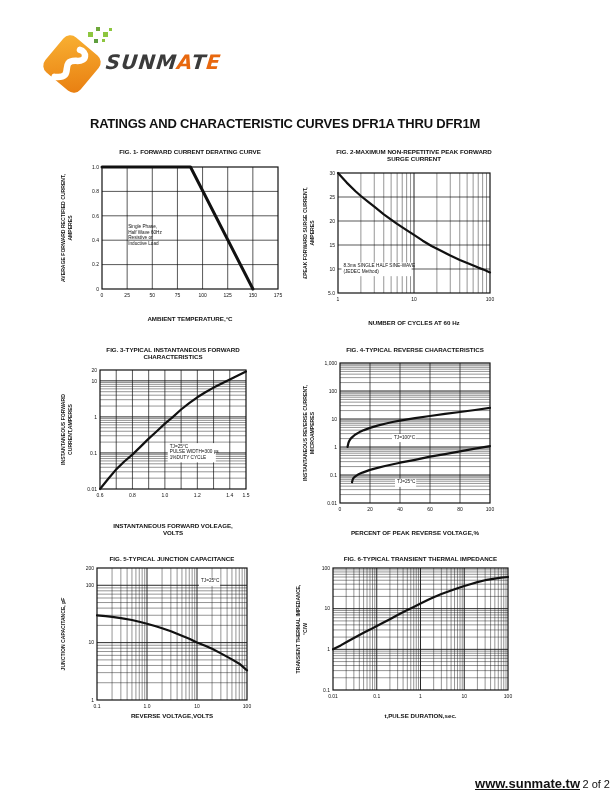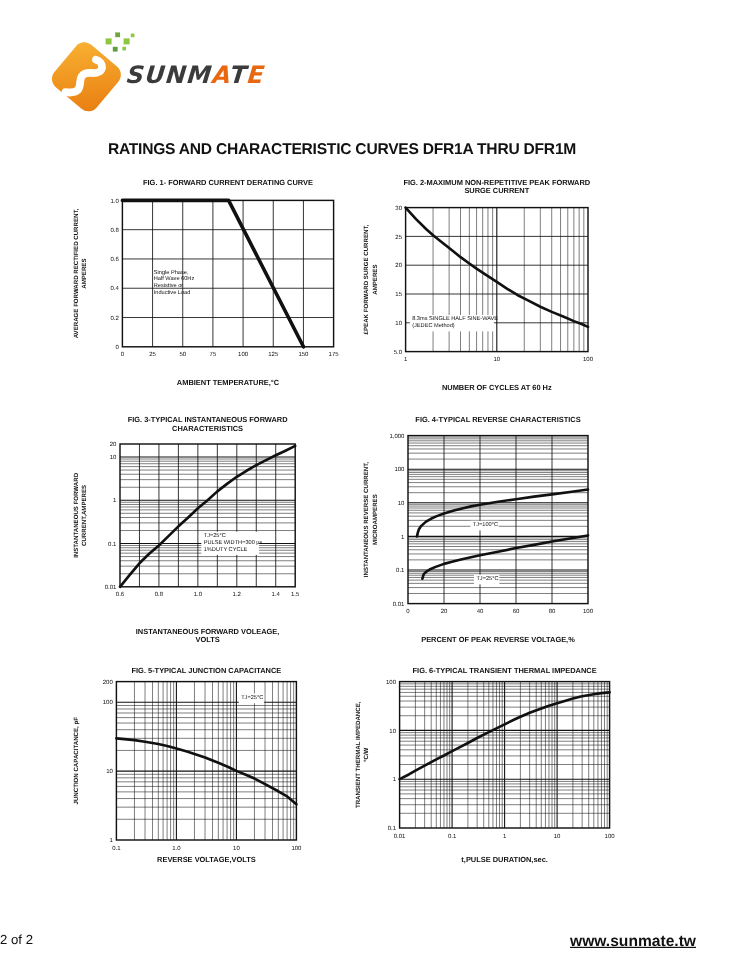--- a/index.html
+++ b/index.html
@@ -11,21 +11,21 @@
             transform:skewX(-6deg);white-space:nowrap;}
   .doc-title{position:absolute;left:0;right:40px;top:116px;text-align:center;
              font-size:13px;font-weight:bold;letter-spacing:-0.2px;}
   .fig{position:absolute;}
   #fig1{left:58px;top:145px;}
   #fig2{left:300px;top:145px;}
   #fig3{left:58px;top:343px;}
   #fig4{left:300px;top:343px;}
   #fig5{left:58px;top:552px;}
   #fig6{left:293px;top:552px;}
-  .footer-page{position:absolute;left:0;right:0;top:778px;text-align:left;font-size:11px;}
+  .footer-page{position:absolute;left:0;right:0;top:778px;text-align:right;font-size:11px;}
   .footer-site{position:absolute;right:30px;top:776px;font-size:13px;font-weight:bold;text-decoration:underline;}
   svg text{font-family:"Liberation Sans",sans-serif;}
 </style>
 </head>
 <body>
 
 <div class="page">
 
   <div class="logo">
     <svg width="220" height="80">

